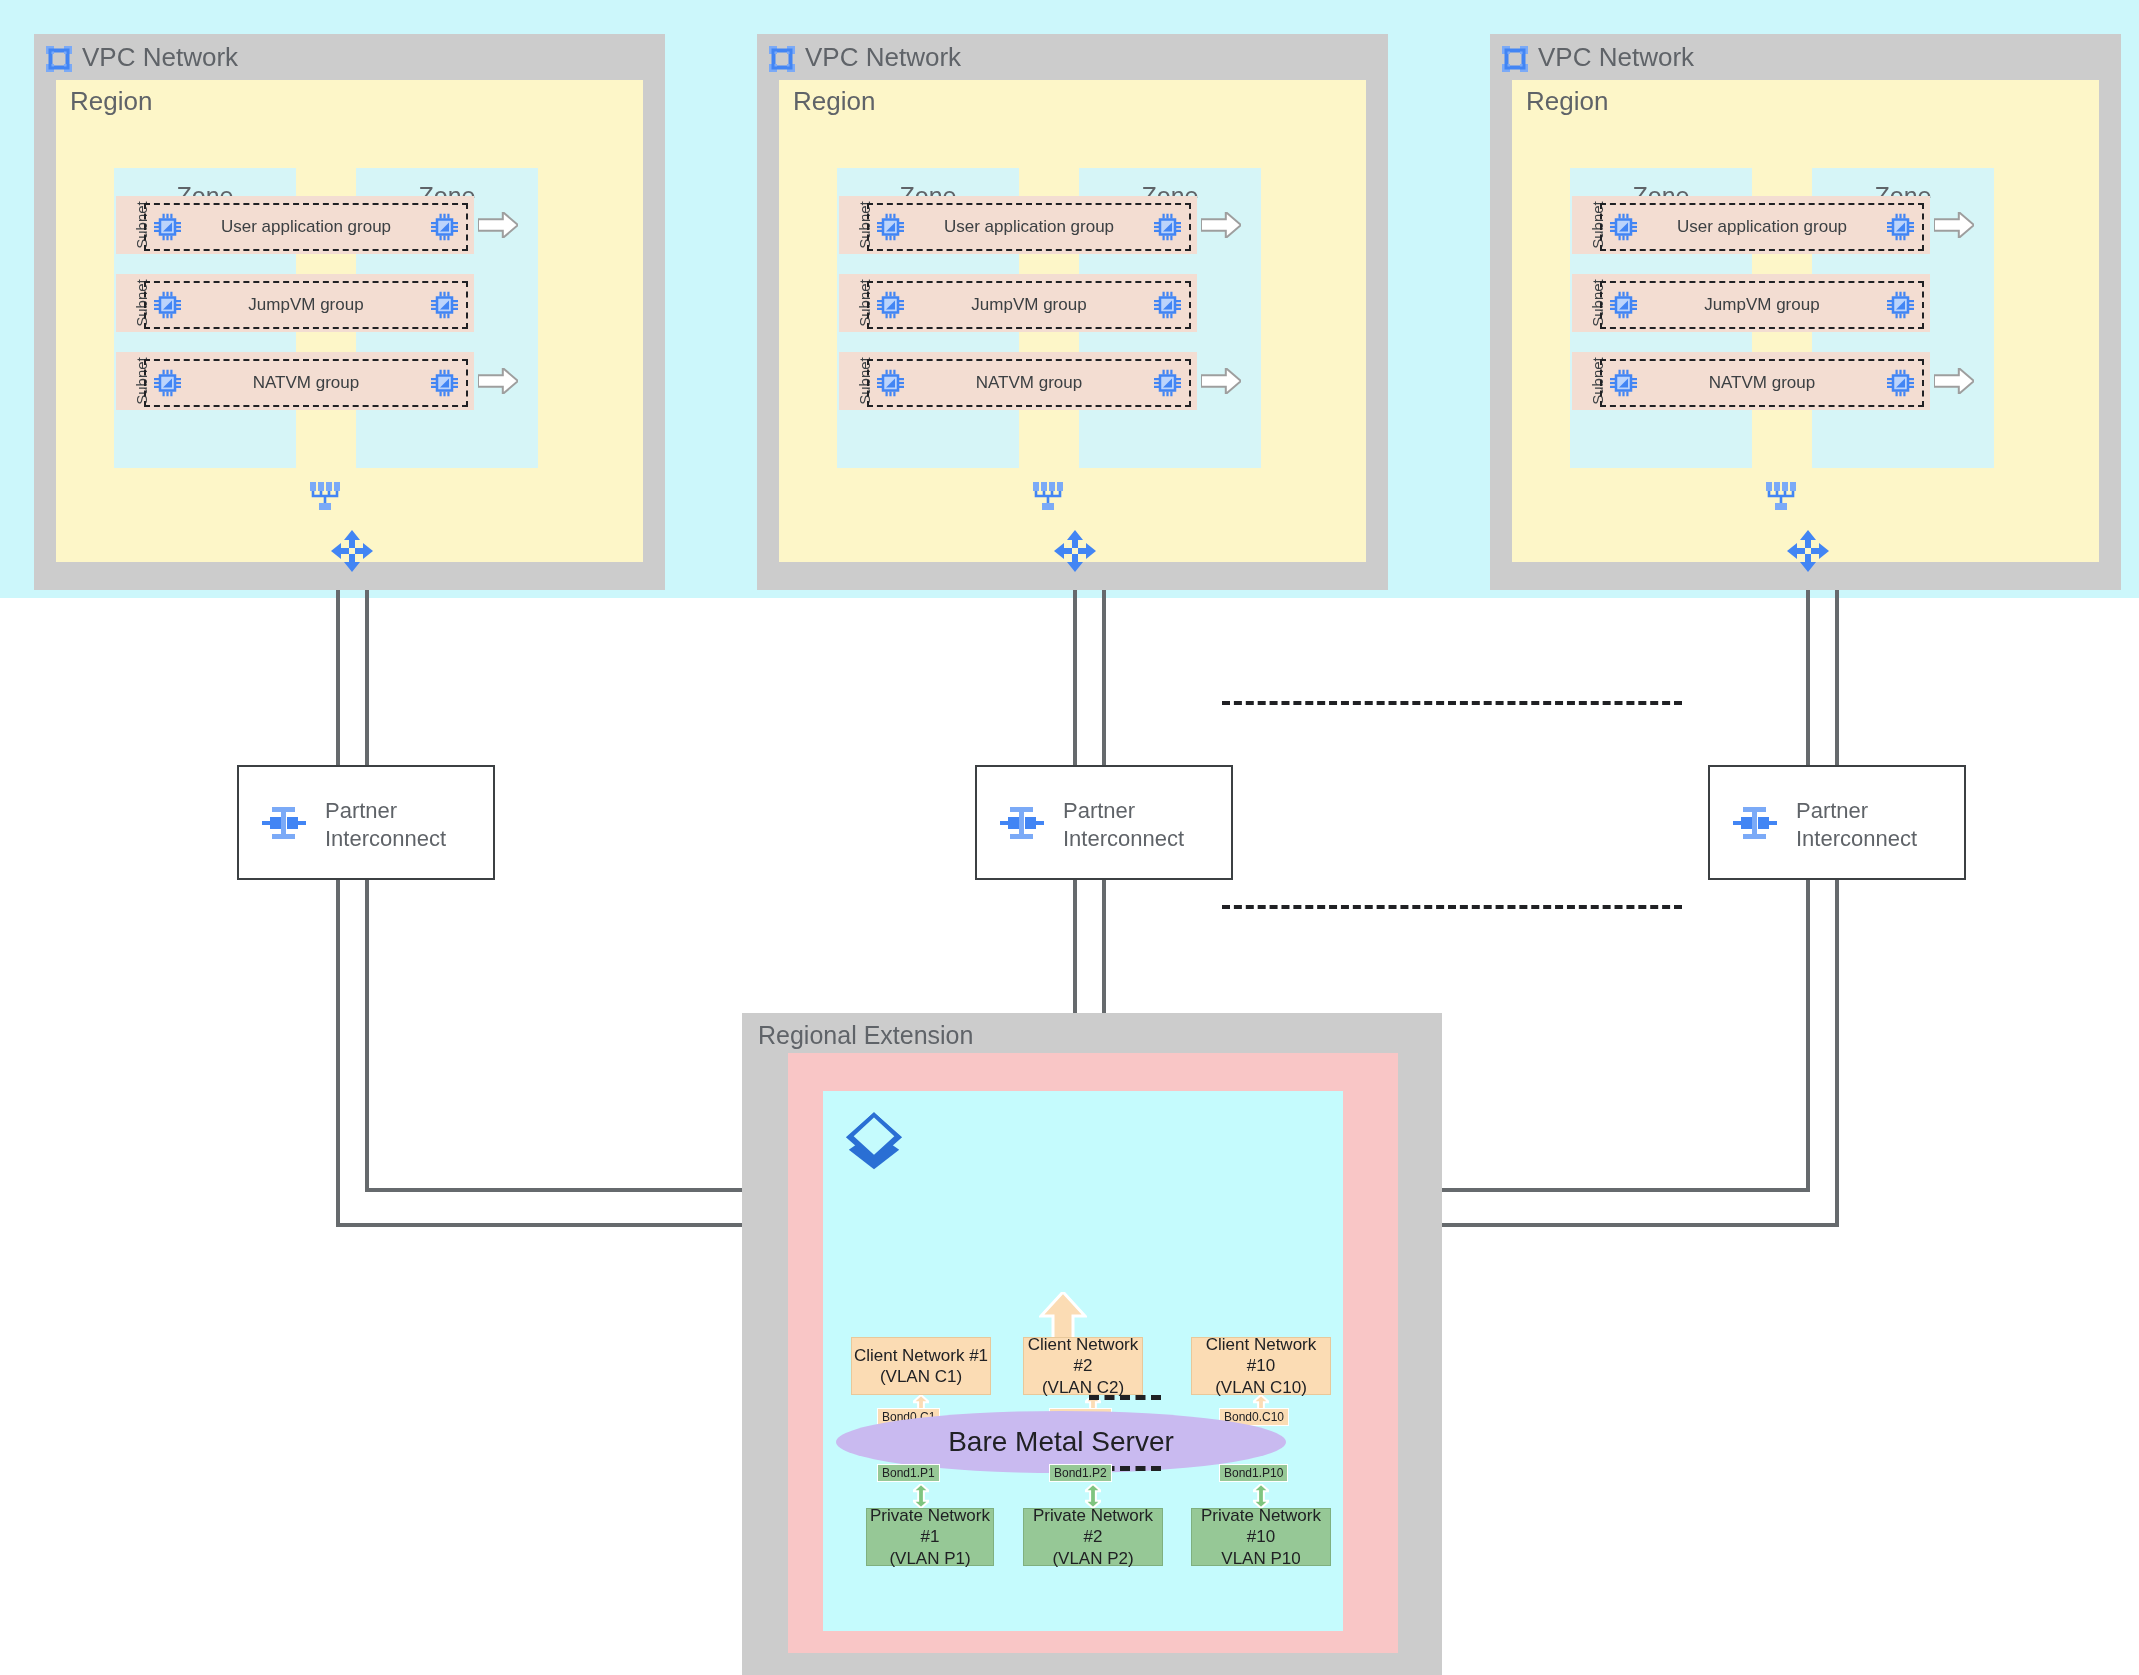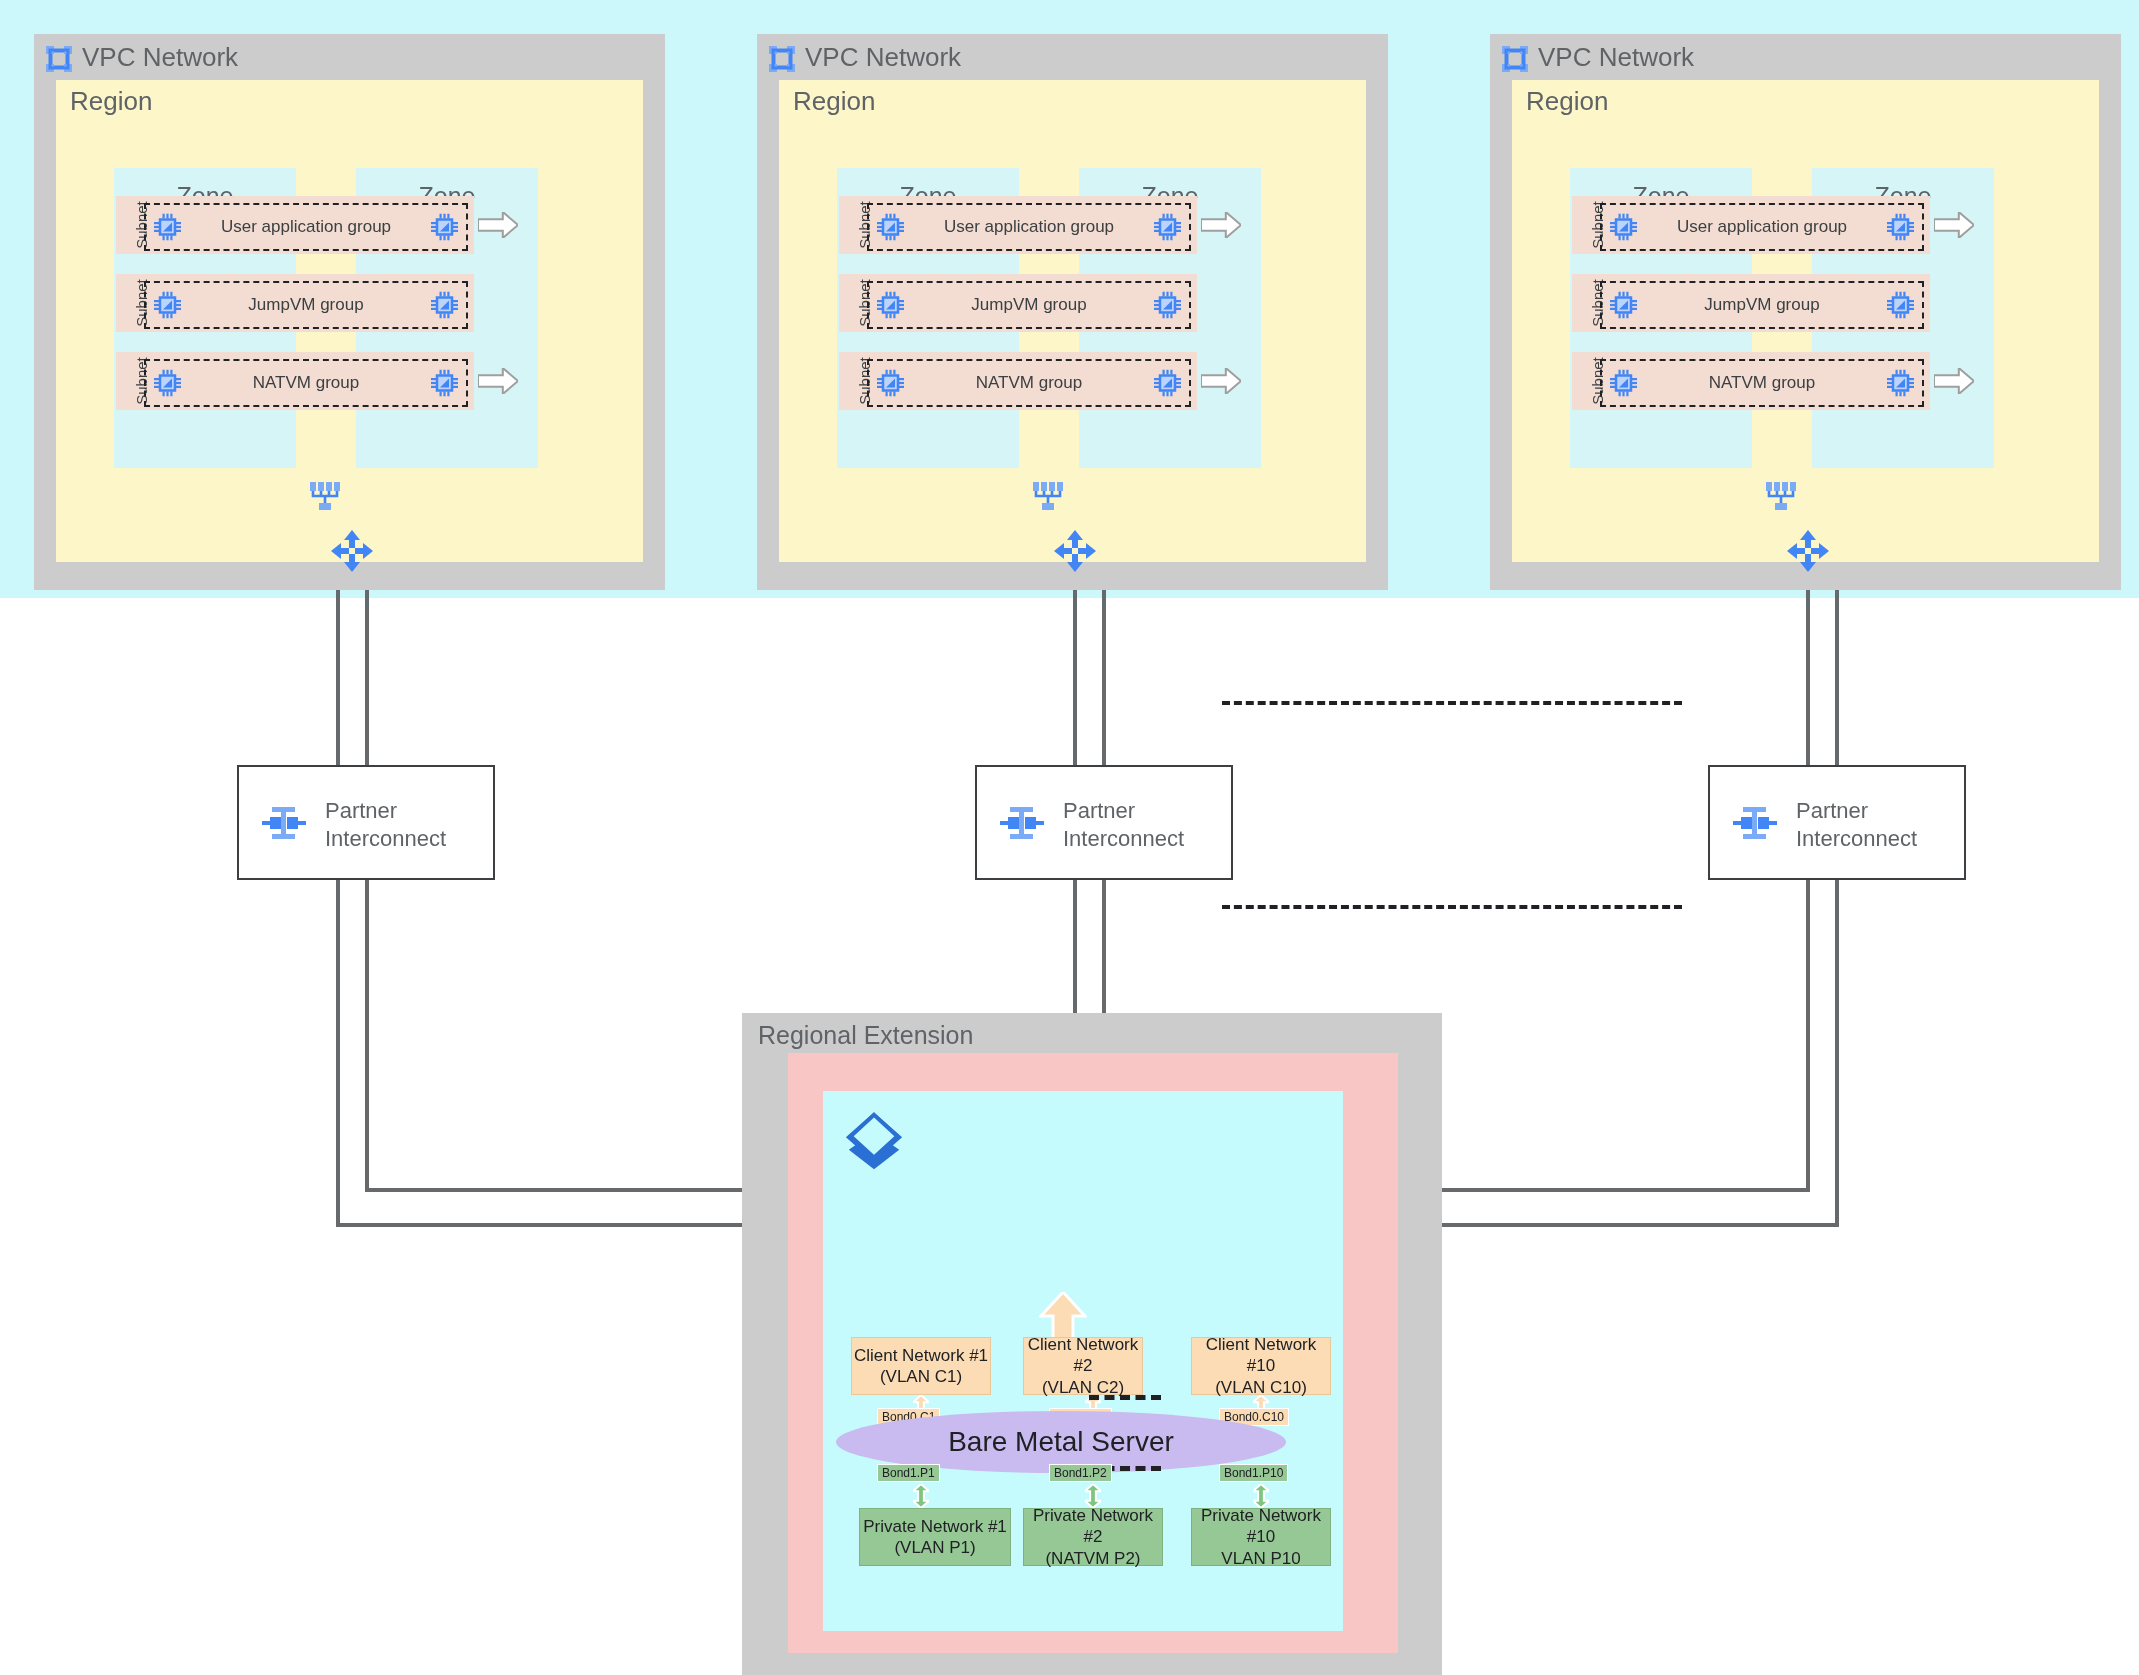--- a/index.html
+++ b/index.html
@@ -904,34 +904,34 @@
 
         <div id="bms" style="left:13px;top:320px;width:450px;height:62px;">Bare Metal Server</div>
 
         <div class="abs dash-sep" style="left:266px;top:375px;width:72px;border-top-width:5px;"></div>
 
         <div id="pn-layer">
             <div class="bond-tag bond-p" style="left: 54px; top: 373px;">Bond1.P1</div>
             <div class="abs" style="left: 90px; top: 393px; width: 16px; height: 24px;"><svg viewBox="0 0 16 24" width="16" height="24">
       <polygon points="8,0 16,7.199999999999999 10.88,7.199999999999999 10.88,16.799999999999997 16,16.799999999999997 8,24 0,16.799999999999997 5.12,16.799999999999997 5.12,7.199999999999999 0,7.199999999999999" fill="#7fc47f" stroke="#ffffff" stroke-width="2"></polygon>
     </svg></div>
-            <div class="net-box net-private" style="left: 36px; top: 417px; width: 152px; height: 58px;">
+            <div class="net-box net-private" style="left: 43px; top: 417px; width: 128px; height: 58px;">
               <div>
                 <div>Private Network #1</div>
                 <div>(VLAN P1)</div>
               </div>
             </div>
             <div class="bond-tag bond-p" style="left: 226px; top: 373px;">Bond1.P2</div>
             <div class="abs" style="left: 262px; top: 393px; width: 16px; height: 24px;"><svg viewBox="0 0 16 24" width="16" height="24">
       <polygon points="8,0 16,7.199999999999999 10.88,7.199999999999999 10.88,16.799999999999997 16,16.799999999999997 8,24 0,16.799999999999997 5.12,16.799999999999997 5.12,7.199999999999999 0,7.199999999999999" fill="#7fc47f" stroke="#ffffff" stroke-width="2"></polygon>
     </svg></div>
             <div class="net-box net-private" style="left: 200px; top: 417px; width: 140px; height: 58px;">
               <div>
                 <div>Private Network #2</div>
-                <div>(NATVM P2)</div>
+                <div>(VLAN P2)</div>
               </div>
             </div>
             <div class="bond-tag bond-p" style="left: 396px; top: 373px;">Bond1.P10</div>
             <div class="abs" style="left: 430px; top: 393px; width: 16px; height: 24px;"><svg viewBox="0 0 16 24" width="16" height="24">
       <polygon points="8,0 16,7.199999999999999 10.88,7.199999999999999 10.88,16.799999999999997 16,16.799999999999997 8,24 0,16.799999999999997 5.12,16.799999999999997 5.12,7.199999999999999 0,7.199999999999999" fill="#7fc47f" stroke="#ffffff" stroke-width="2"></polygon>
     </svg></div>
             <div class="net-box net-private" style="left: 368px; top: 417px; width: 140px; height: 58px;">
               <div>
                 <div>Private Network #10</div>
                 <div>VLAN P10</div>

